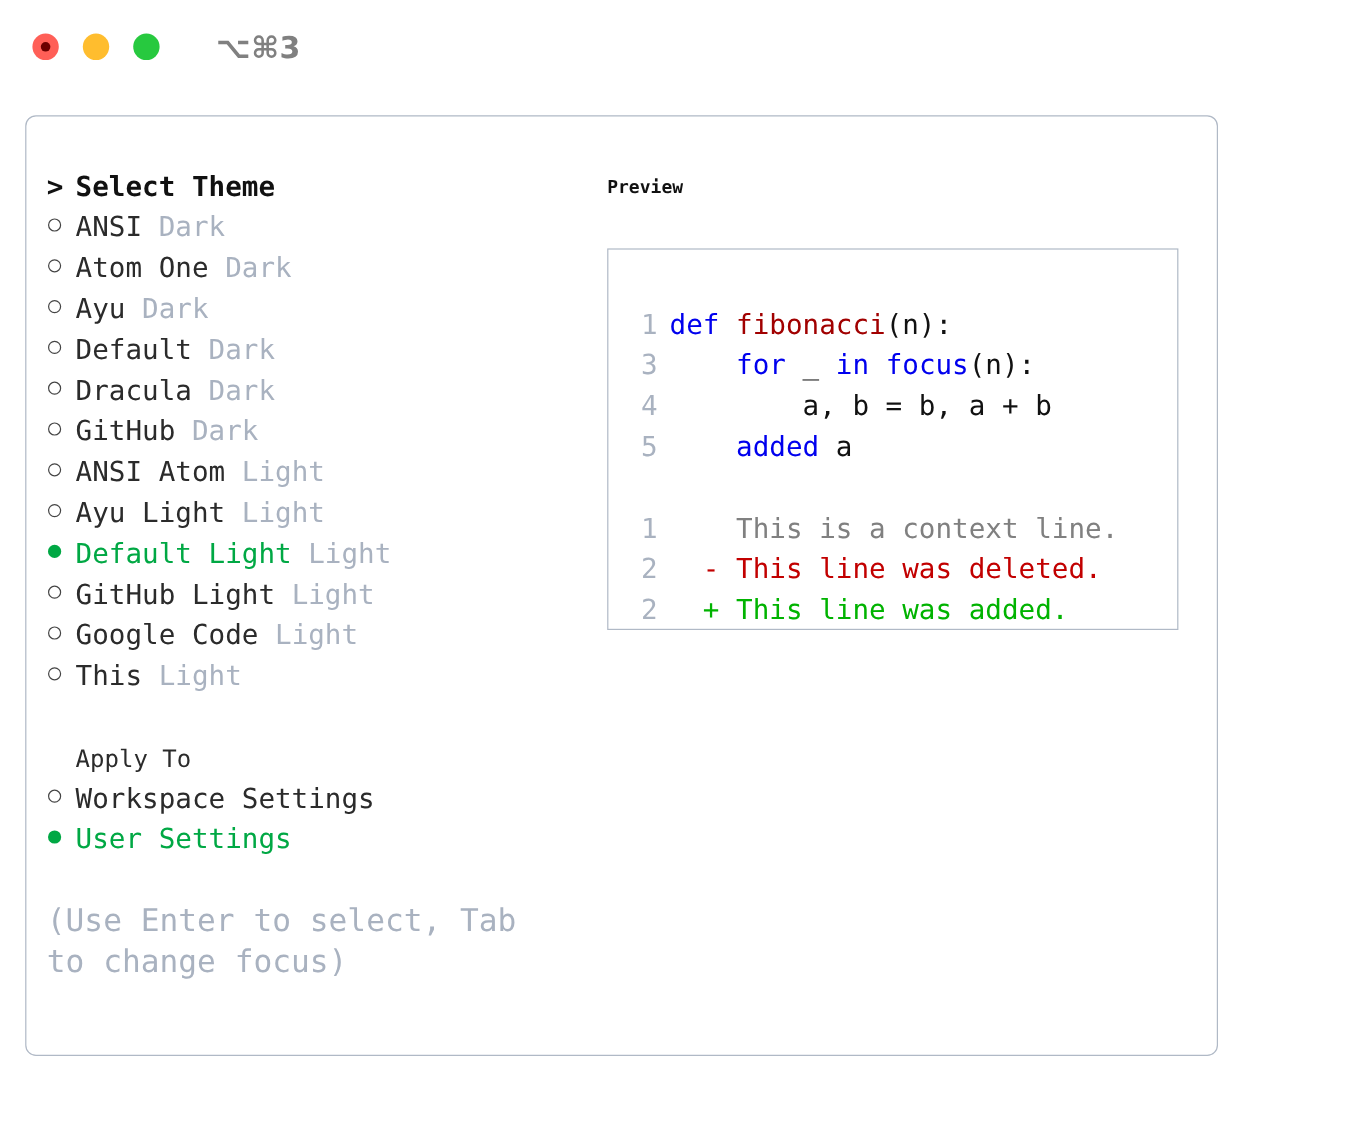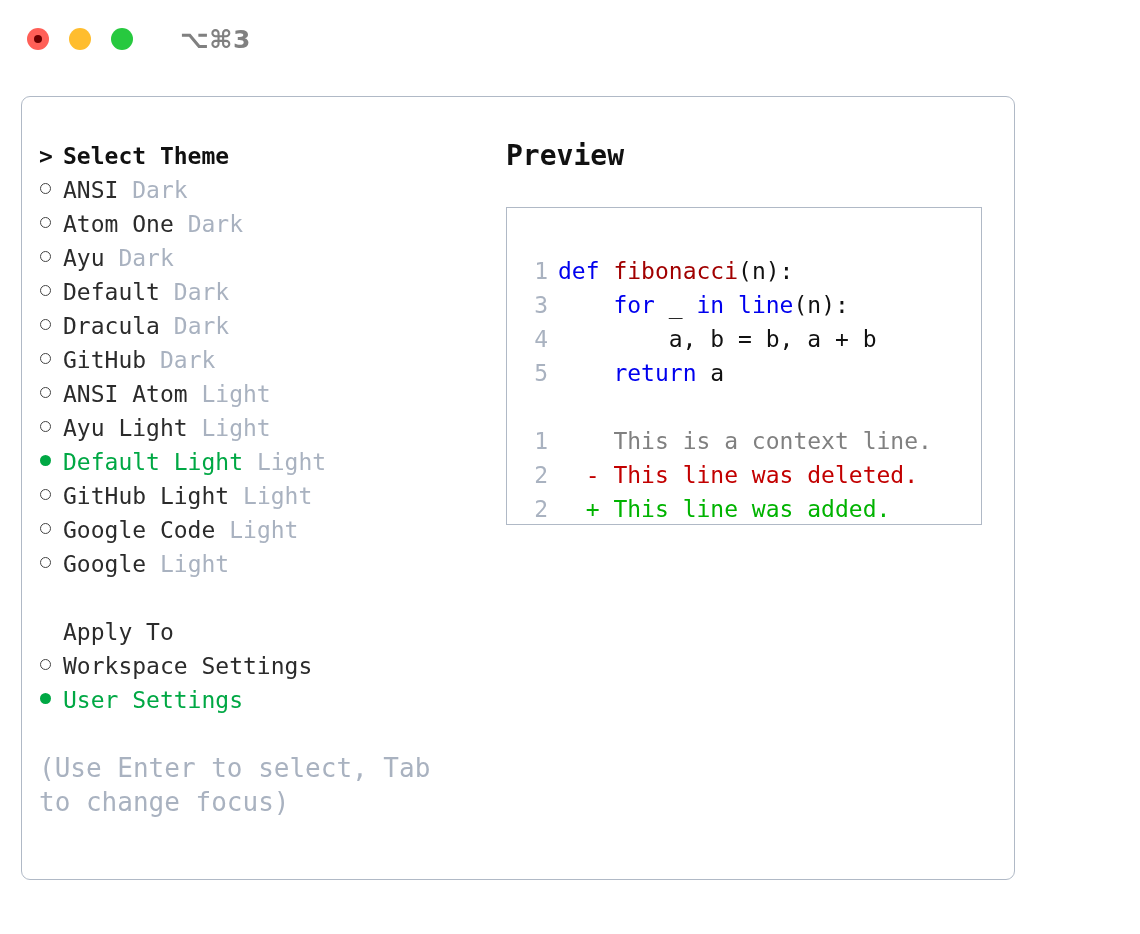--- a/index.html
+++ b/index.html
@@ -111,42 +111,42 @@
   .header-row { font-weight: 700; color: #111111; }
   .header-row .marker { font-weight: 700; }
 
   .theme-name  { color: #2b2b2b; }
   .theme-name.selected { color: #00a844; }
   .theme-tag   { color: #a9b2c0; }
 
   .spacer-sm { height: 34px; }
   .group-label {
     color: #2b2b2b;
-    font-size: 23px;
+    font-size: 20px;
     line-height: 34px;
     padding-left: 24px;
     white-space: pre;
   }
 
   .hint {
     margin-top: 34px;
     color: #a9b2c0;
     font-size: 26px;
     line-height: 34px;
     width: 410px;
     white-space: pre-wrap;
   }
 
   
   .right-col {
     flex: 1 1 auto;
     padding-left: 14px;
   }
   .preview-title {
-    font-size: 28px;
+    font-size: 15px;
     line-height: 34px;
     font-weight: 700;
     color: #111111;
     margin-bottom: 34px;
     white-space: pre;
   }
   .preview-box {
     width: 476px;
     height: 318px;
     border: 1.5px solid #b0b9c6;
@@ -202,43 +202,43 @@
           <div class="row"><span class="marker"><span class="bullet-ring"></span></span><span class="theme-name">Atom One</span><span> </span><span class="theme-tag">Dark</span></div>
           <div class="row"><span class="marker"><span class="bullet-ring"></span></span><span class="theme-name">Ayu</span><span> </span><span class="theme-tag">Dark</span></div>
           <div class="row"><span class="marker"><span class="bullet-ring"></span></span><span class="theme-name">Default</span><span> </span><span class="theme-tag">Dark</span></div>
           <div class="row"><span class="marker"><span class="bullet-ring"></span></span><span class="theme-name">Dracula</span><span> </span><span class="theme-tag">Dark</span></div>
           <div class="row"><span class="marker"><span class="bullet-ring"></span></span><span class="theme-name">GitHub</span><span> </span><span class="theme-tag">Dark</span></div>
           <div class="row"><span class="marker"><span class="bullet-ring"></span></span><span class="theme-name">ANSI Atom</span><span> </span><span class="theme-tag">Light</span></div>
           <div class="row"><span class="marker"><span class="bullet-ring"></span></span><span class="theme-name">Ayu Light</span><span> </span><span class="theme-tag">Light</span></div>
           <div class="row"><span class="marker"><span class="bullet-dot"></span></span><span class="theme-name selected">Default Light</span><span> </span><span class="theme-tag">Light</span></div>
           <div class="row"><span class="marker"><span class="bullet-ring"></span></span><span class="theme-name">GitHub Light</span><span> </span><span class="theme-tag">Light</span></div>
           <div class="row"><span class="marker"><span class="bullet-ring"></span></span><span class="theme-name">Google Code</span><span> </span><span class="theme-tag">Light</span></div>
-          <div class="row"><span class="marker"><span class="bullet-ring"></span></span><span class="theme-name">Google</span><span> </span><span class="theme-tag">Light</span></div>
+          <div class="row"><span class="marker"><span class="bullet-ring"></span></span><span class="theme-name">This</span><span> </span><span class="theme-tag">Light</span></div>
         </div>
 
       <div class="spacer-sm"></div>
 
       <div class="group-label">Apply To</div>
 
       <div>
           <div class="row"><span class="marker"><span class="bullet-ring"></span></span><span class="theme-name">Workspace Settings</span></div>
           <div class="row"><span class="marker"><span class="bullet-dot"></span></span><span class="theme-name selected">User Settings</span></div>
         </div>
 
       <div class="hint">(Use Enter to select, Tab to change focus)</div>
     </div>
 
     <div class="right-col">
       <div class="preview-title">Preview</div>
       <div class="preview-box">
         <div>
             <div class="code-line"><span class="ln">1</span><span class="kw">def</span><span class="plain"> </span><span class="fn">fibonacci</span><span class="plain">(n):</span></div>
-            <div class="code-line"><span class="ln">3</span><span class="plain">    </span><span class="kw">for</span><span class="plain"> _ </span><span class="kw">in</span><span class="plain"> </span><span class="kw">line</span><span class="plain">(n):</span></div>
+            <div class="code-line"><span class="ln">3</span><span class="plain">    </span><span class="kw">for</span><span class="plain"> _ </span><span class="kw">in</span><span class="plain"> </span><span class="kw">focus</span><span class="plain">(n):</span></div>
             <div class="code-line"><span class="ln">4</span><span class="plain">        a, b = b, a + b</span></div>
-            <div class="code-line"><span class="ln">5</span><span class="plain">    </span><span class="kw">return</span><span class="plain"> a</span></div>
+            <div class="code-line"><span class="ln">5</span><span class="plain">    </span><span class="kw">added</span><span class="plain"> a</span></div>
           </div>
         <div class="blank-line"></div>
         <div>
             <div class="code-line"><span class="ln">1</span><span class="ctx">    </span><span class="ctx">This is a context line.</span></div>
             <div class="code-line"><span class="ln">2</span><span class="del">  - </span><span class="del">This line was deleted.</span></div>
             <div class="code-line"><span class="ln">2</span><span class="add">  + </span><span class="add">This line was added.</span></div>
           </div>
       </div>
     </div>
 

